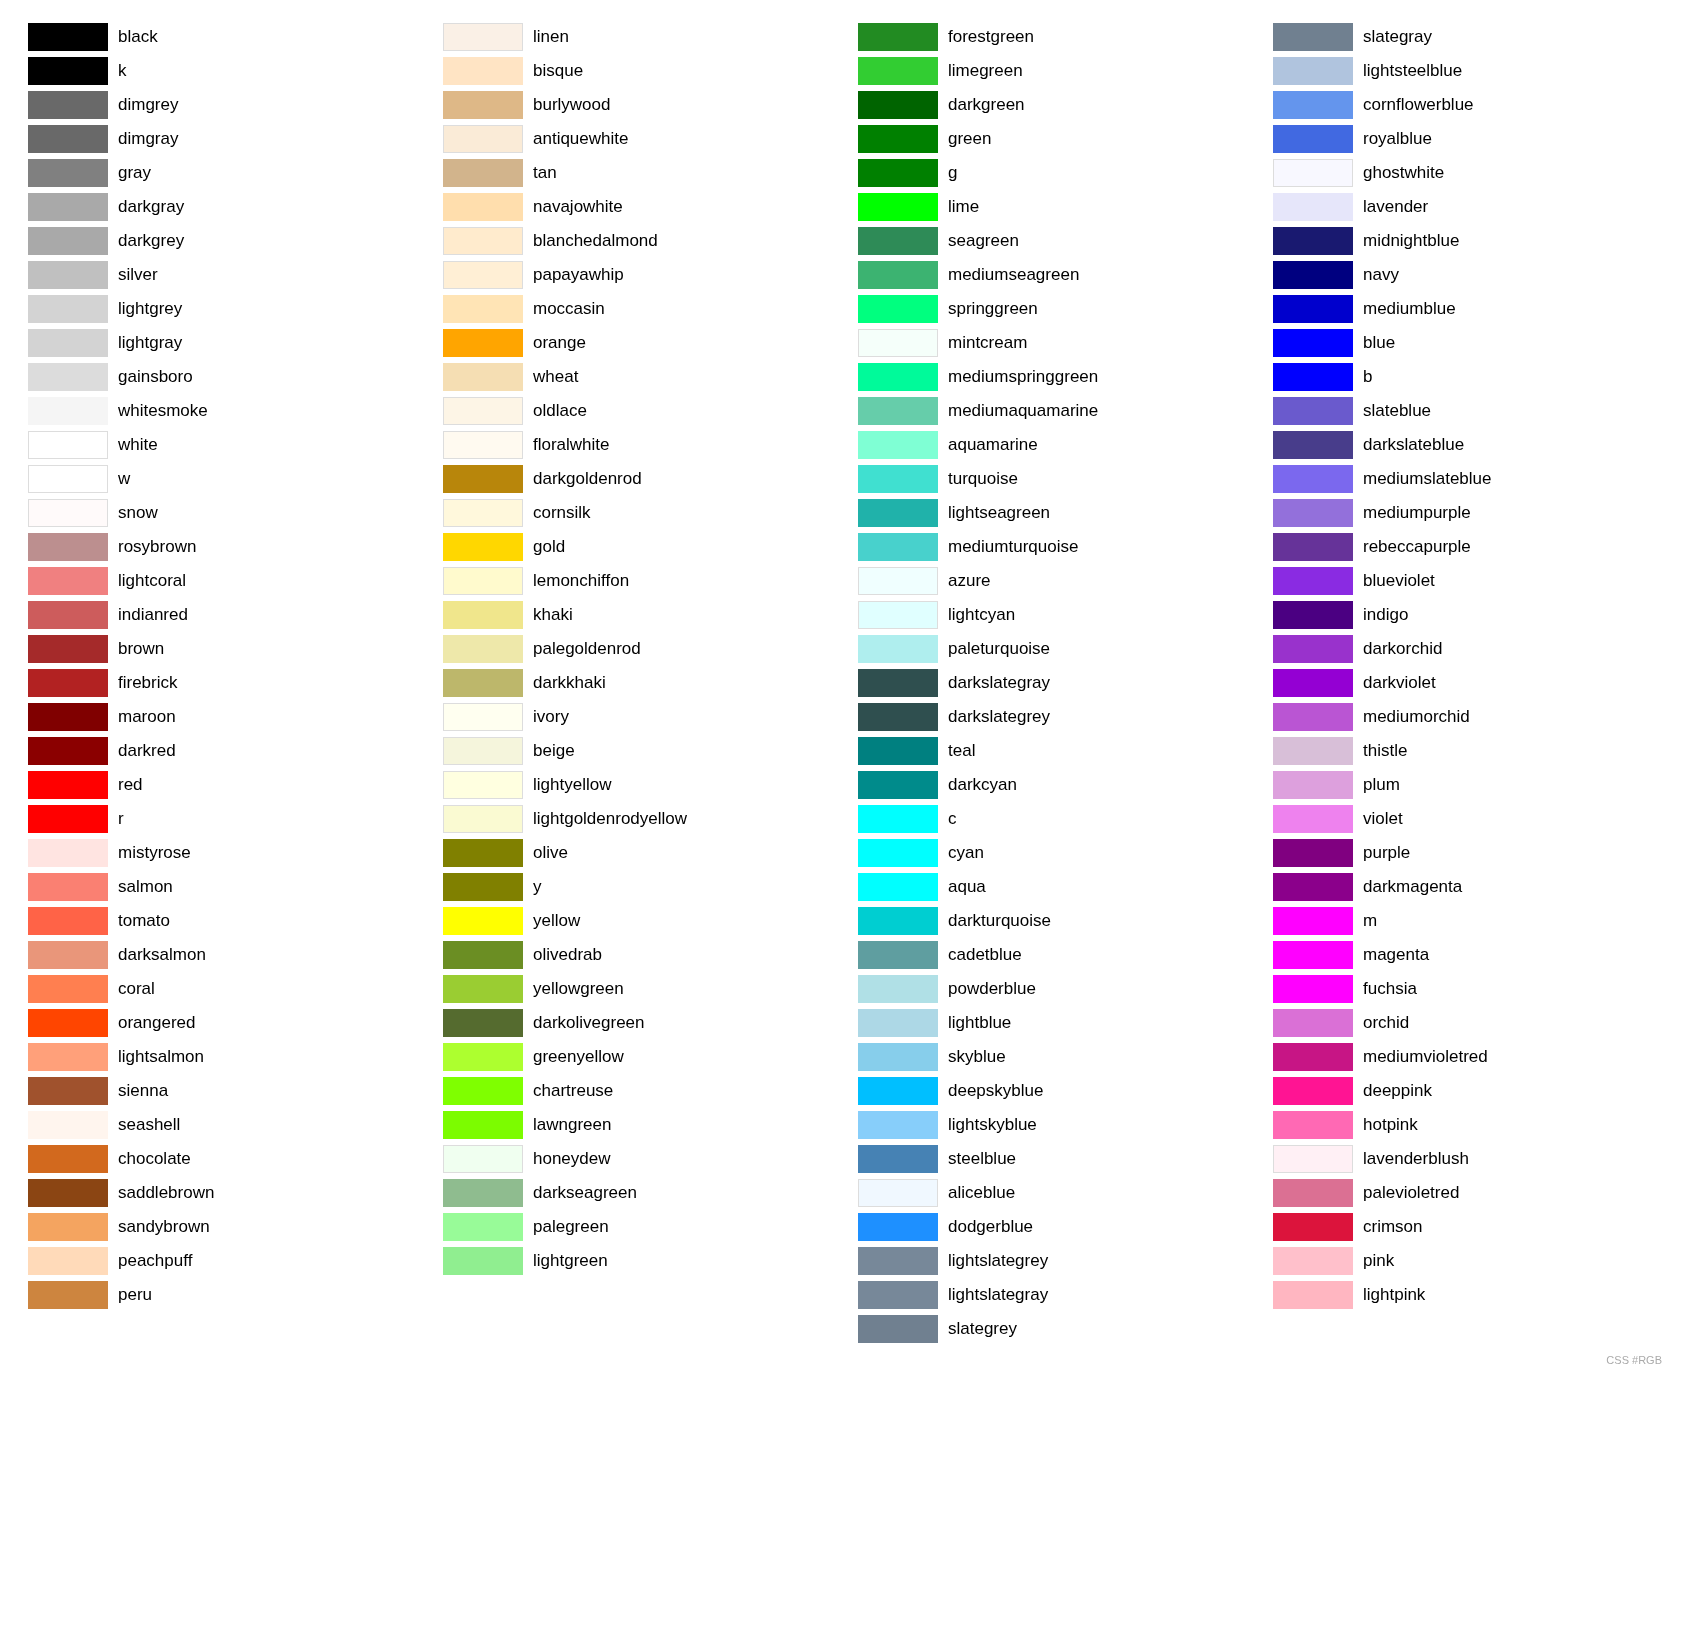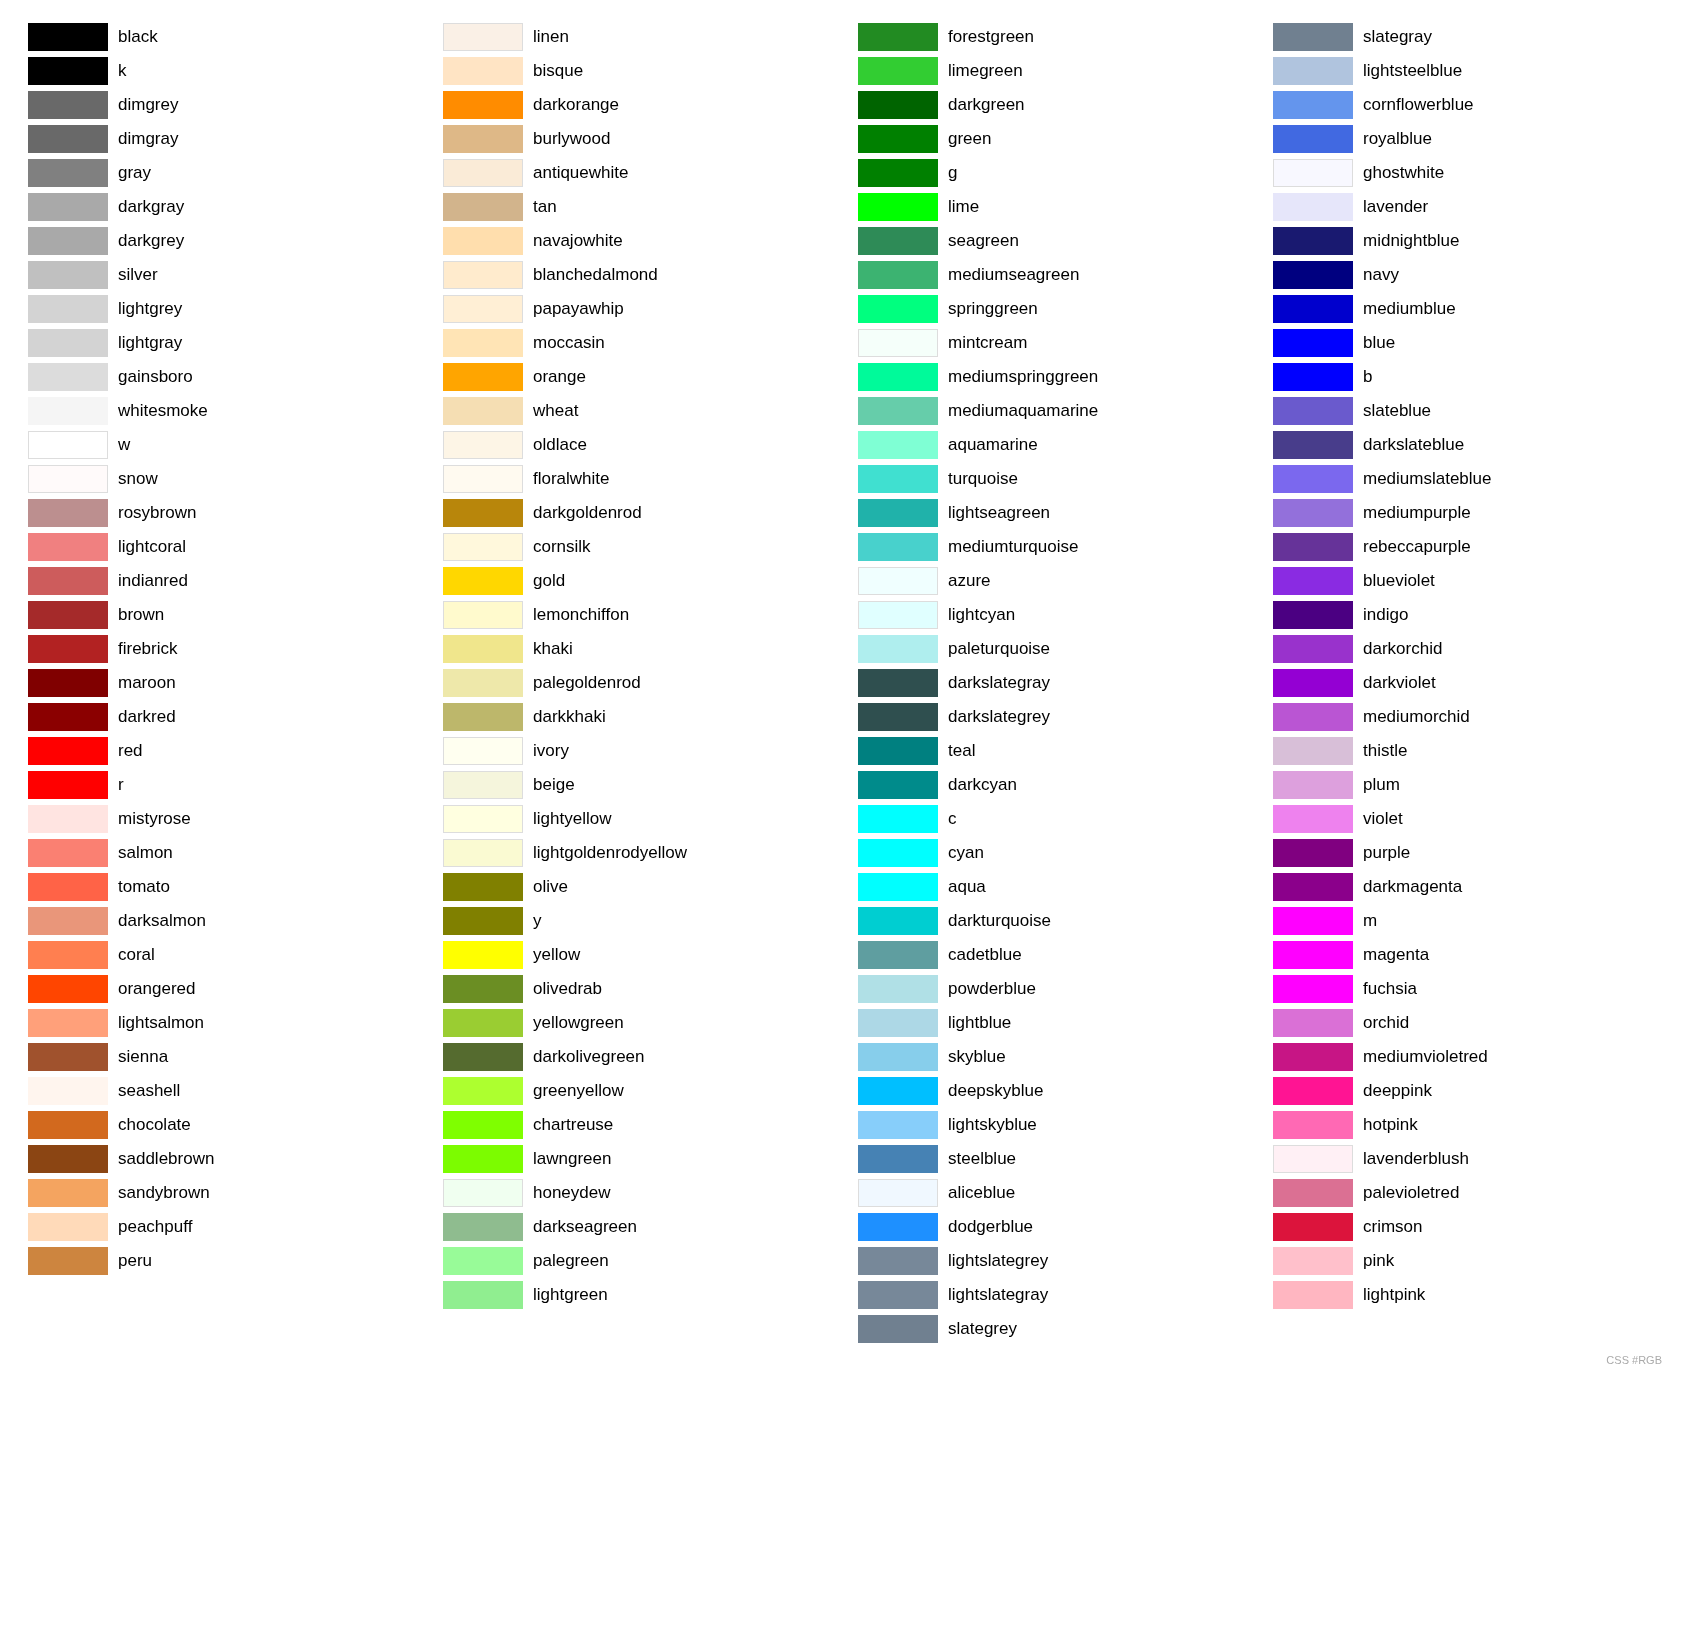--- a/index.html
+++ b/index.html
@@ -90,20 +90,24 @@
       <div class="color-row">
         <div class="swatch" style="background-color: rgb(220, 220, 220);"></div>
         <span class="color-name">gainsboro</span>
       </div>
       <div class="color-row">
         <div class="swatch" style="background-color: rgb(245, 245, 245);"></div>
         <span class="color-name">whitesmoke</span>
       </div>
       <div class="color-row">
         <div class="swatch" style="background-color: rgb(255, 255, 255); border: 1px solid rgb(221, 221, 221);"></div>
+        <span class="color-name">white</span>
+      </div>
+      <div class="color-row">
+        <div class="swatch" style="background-color: rgb(255, 255, 255); border: 1px solid rgb(221, 221, 221);"></div>
         <span class="color-name">w</span>
       </div>
       <div class="color-row">
         <div class="swatch" style="background-color: rgb(255, 250, 250); border: 1px solid rgb(221, 221, 221);"></div>
         <span class="color-name">snow</span>
       </div>
       <div class="color-row">
         <div class="swatch" style="background-color: rgb(188, 143, 143);"></div>
         <span class="color-name">rosybrown</span>
       </div>
@@ -197,24 +201,20 @@
       </div>
     </div>
     <div class="column">
       <div class="color-row">
         <div class="swatch" style="background-color: rgb(250, 240, 230); border: 1px solid rgb(221, 221, 221);"></div>
         <span class="color-name">linen</span>
       </div>
       <div class="color-row">
         <div class="swatch" style="background-color: rgb(255, 228, 196);"></div>
         <span class="color-name">bisque</span>
-      </div>
-      <div class="color-row">
-        <div class="swatch" style="background-color: rgb(255, 140, 0);"></div>
-        <span class="color-name">darkorange</span>
       </div>
       <div class="color-row">
         <div class="swatch" style="background-color: rgb(222, 184, 135);"></div>
         <span class="color-name">burlywood</span>
       </div>
       <div class="color-row">
         <div class="swatch" style="background-color: rgb(250, 235, 215); border: 1px solid rgb(221, 221, 221);"></div>
         <span class="color-name">antiquewhite</span>
       </div>
       <div class="color-row">

